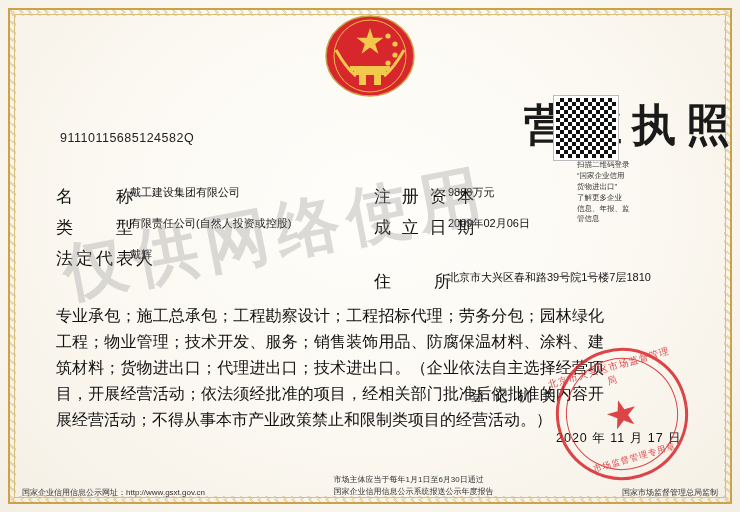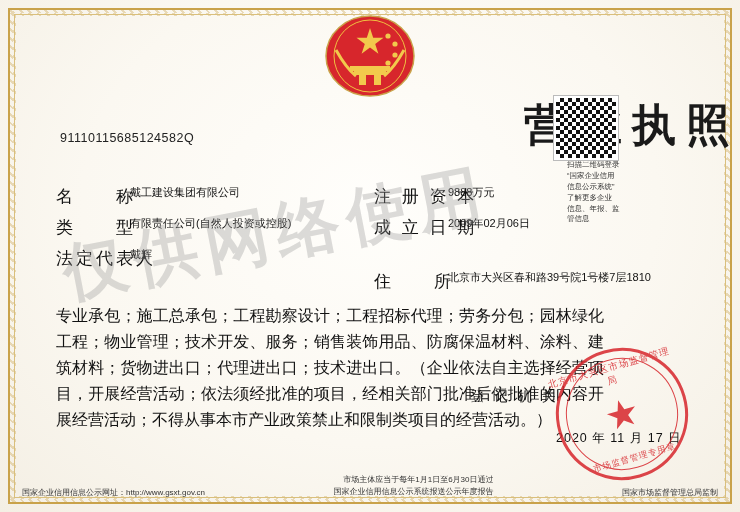--- a/index.html
+++ b/index.html
@@ -68,21 +68,21 @@
   
   .qr-wrap{position:absolute;right:56px;top:96px;width:130px;}
   .qr{
     width:60px;height:60px;background:
       repeating-conic-gradient(#111 0% 25%, #fff 0% 50%) 0 0/8px 8px;
     border:2px solid #fff;
     outline:1px solid #bbb;
     float:left;
   }
   .qr-text{
-    float:left;width:62px;margin-left:13px;
+    float:left;width:62px;margin-left:23px;
     font-size:7.5px;line-height:1.45;color:#333;
   }
 
   
   .fields{position:absolute;left:56px;top:185px;width:630px;}
   .row{display:flex;margin-bottom:8px;}
   .col-l{width:318px;display:flex;}
   .col-r{flex:1;display:flex;}
   .lbl{
     font-size:17px;color:#111;width:74px;flex:none;
@@ -136,21 +136,21 @@
     font-weight:bold;letter-spacing:8px;
     transform:rotate(-11deg);
     white-space:nowrap;pointer-events:none;
   }
   
   .footer{
     position:absolute;left:22px;right:22px;bottom:14px;
     display:flex;justify-content:space-between;align-items:flex-end;
     font-size:8px;color:#333;
   }
-  .footer-center{text-align:right;line-height:1.5;}
+  .footer-center{text-align:left;line-height:1.5;}
   .footer-left,.footer-right{white-space:nowrap;}
 </style>
 </head>
 <body>
 
 <div id="license">
 
   <div class="border-pattern"></div>
   <div class="border-outer"></div>
   <div class="border-inner"></div>
@@ -177,21 +177,21 @@
 
   <div class="title">营业执照</div>
 
   <div class="credit-code">91110115685124582Q</div>
 
   <div class="qr-wrap">
     <div class="qr"></div>
     <div class="qr-text">
       <div>扫描二维码登录</div>
       <div>“国家企业信用</div>
-      <div>信息公示系统”</div>
+      <div>货物进出口”</div>
       <div>了解更多企业</div>
       <div>信息、年报、监</div>
       <div>管信息</div>
     </div>
   </div>
 
   <div class="fields">
 
     <div class="row">
       <div class="col-l">

